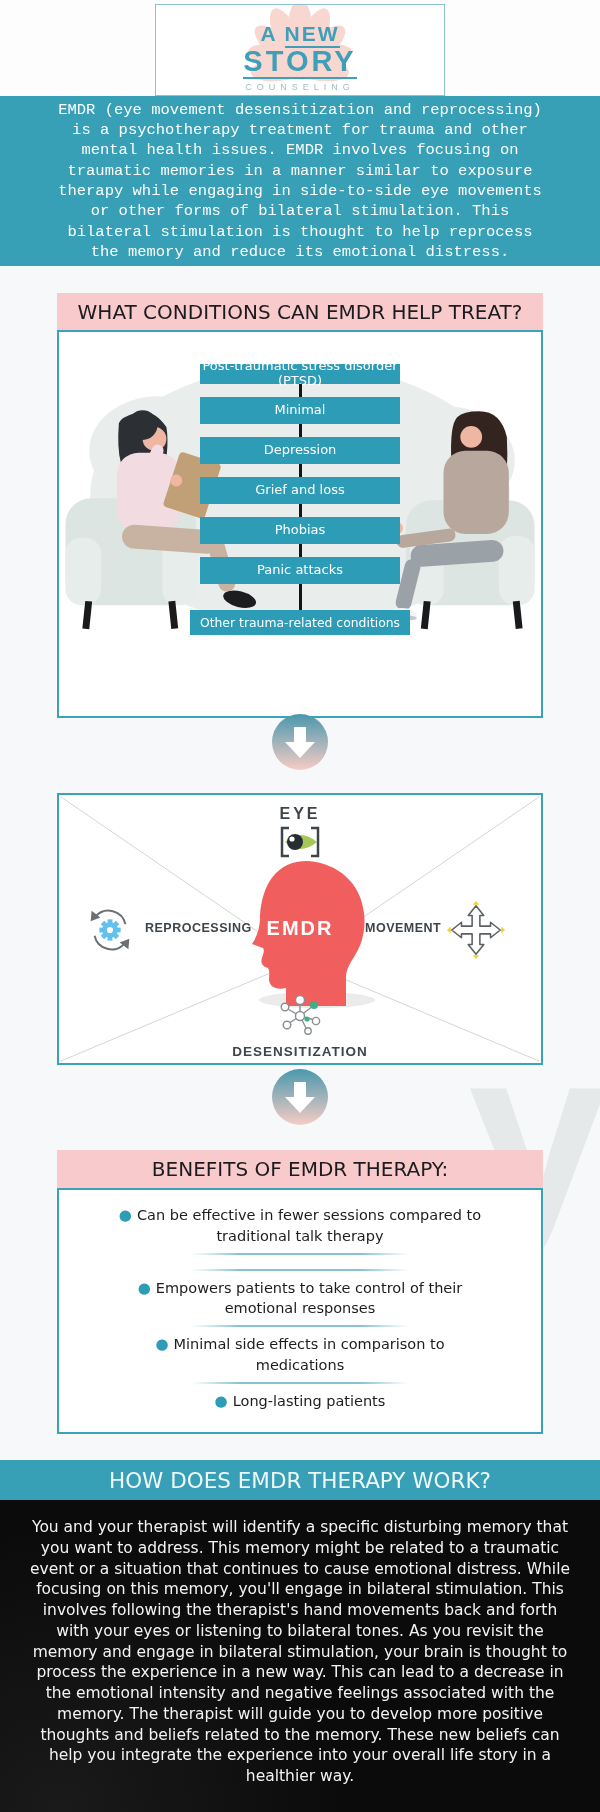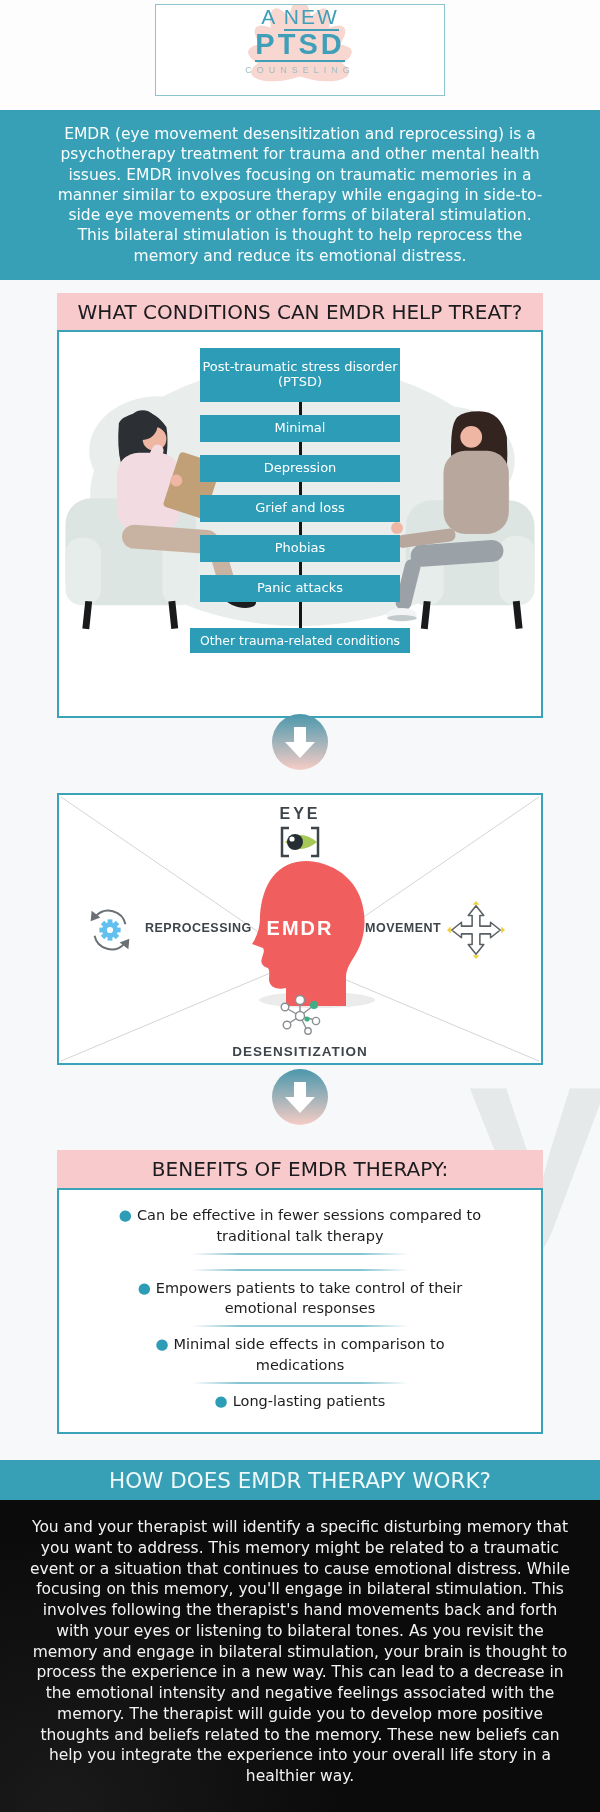--- a/index.html
+++ b/index.html
@@ -6,50 +6,50 @@
   #page{position:relative;width:600px;height:1812px;background:#f7f8f9;overflow:hidden;
         font-family:"DejaVu Sans",sans-serif;}
   .top-strip{position:absolute;top:0;left:0;width:600px;height:110px;background:#fdfdfd;}
 
   
   .logo-box{position:absolute;top:4px;left:155px;width:290px;height:92px;background:#ffffff;
             border:1px solid #8ec4d0;box-sizing:border-box;overflow:hidden;z-index:1;}
   .logo-petals{position:absolute;inset:0;}
   .logo-text{position:relative;text-align:center;color:#3f9fb8;z-index:1;
              font-family:"Liberation Sans",sans-serif;}
-  .logo-l1{margin-top:0;font-size:21px;font-weight:normal;letter-spacing:2px;}
+  .logo-l1{margin-top:17px;font-size:21px;font-weight:bold;letter-spacing:2px;}
   .logo-l1 .uw{border-bottom:2px solid #3f9fb8;padding-bottom:1px;}
   .logo-l2{font-size:29px;font-weight:bold;letter-spacing:3px;line-height:1.1;}
   .logo-l2 .uw{border-bottom:2px solid #3f9fb8;padding-bottom:0px;}
   .logo-l3{margin-top:4px;font-size:9px;letter-spacing:5px;color:#9fbcc2;}
 
   
-  .intro-band{position:absolute;top:110px;left:0;width:600px;height:170px;background:#37a0b6;
-              display:flex;align-items:center;justify-content:center;z-index:1;}
+  .intro-band{position:absolute;top:96px;left:0;width:600px;height:170px;background:#37a0b6;
+              display:flex;align-items:center;justify-content:center;z-index:1;font-family:Liberation Mono, monospace;}
   .intro-text{width:492px;text-align:center;color:#fbfeff;font-size:15.5px;line-height:1.31;}
 
   
   .pink-header{position:absolute;left:57px;width:486px;background:#f9cacb;color:#1b1c1f;
                display:flex;align-items:center;justify-content:center;font-size:20px;z-index:1;}
   #cond-header{top:293px;height:37px;}
   #benefits-header{top:1150px;height:38px;}
 
   
   .framed-box{position:absolute;left:57px;width:486px;background:#ffffff;border:2px solid #3aa3b8;
               box-sizing:border-box;z-index:1;}
   #cond-box{top:330px;height:388px;}
   #emdr-box{top:793px;height:272px;}
   #benefits-box{top:1188px;height:246px;}
 
   
   #cond-illustration{position:absolute;inset:0;width:100%;height:100%;}
   .cond-stack{position:absolute;top:16px;left:0;right:0;display:flex;flex-direction:column;align-items:center;}
   .cond-item{background:#2d9db7;color:#ffffff;width:200px;height:27px;display:flex;align-items:center;
              justify-content:center;text-align:center;font-size:13px;line-height:1.12;}
-  .cond-item.tall{height:54px;}
+  .cond-item.tall{height:20px;margin-top:16px;}
   .cond-item.wide{width:220px;height:25px;font-size:12.4px;}
   .cond-connector{width:3px;height:13px;background:#141517;}
 
   
   .flow-arrow{position:absolute;left:272px;width:56px;height:56px;z-index:2;}
   #arrow1{top:714px;} #arrow2{top:1069px;}
 
   
   .xlines{position:absolute;inset:0;width:100%;height:100%;}
   .emdr-label{position:absolute;color:#3e454a;font-weight:bold;font-family:"Liberation Sans",sans-serif;}
@@ -98,21 +98,21 @@
         <ellipse cx="145" cy="38" rx="13" ry="36" transform="rotate(50 145 60)"></ellipse>
         <ellipse cx="145" cy="38" rx="13" ry="36" transform="rotate(-50 145 60)"></ellipse>
         <ellipse cx="145" cy="42" rx="13" ry="36" transform="rotate(75 145 60)"></ellipse>
         <ellipse cx="145" cy="42" rx="13" ry="36" transform="rotate(-75 145 60)"></ellipse>
         <ellipse cx="145" cy="44" rx="13" ry="34" transform="rotate(100 145 60)"></ellipse>
         <ellipse cx="145" cy="44" rx="13" ry="34" transform="rotate(-100 145 60)"></ellipse>
       </g>
     </svg>
     <div class="logo-text">
       <div class="logo-l1"><span>A</span> <span class="uw">NEW</span></div>
-      <div class="logo-l2"><span class="uw">PTSD</span></div>
+      <div class="logo-l2"><span class="uw">STORY</span></div>
       <div class="logo-l3">COUNSELING</div>
     </div>
   </div>
 
   <div class="intro-band">
     <div class="intro-text">EMDR (eye movement desensitization and reprocessing) is a psychotherapy treatment for trauma and other mental health issues. EMDR involves focusing on traumatic memories in a manner similar to exposure therapy while engaging in side-to-side eye movements or other forms of bilateral stimulation. This bilateral stimulation is thought to help reprocess the memory and reduce its emotional distress.</div>
   </div>
 
   <div class="pink-header" id="cond-header">WHAT CONDITIONS CAN EMDR HELP TREAT?</div>
   <div class="framed-box" id="cond-box">

